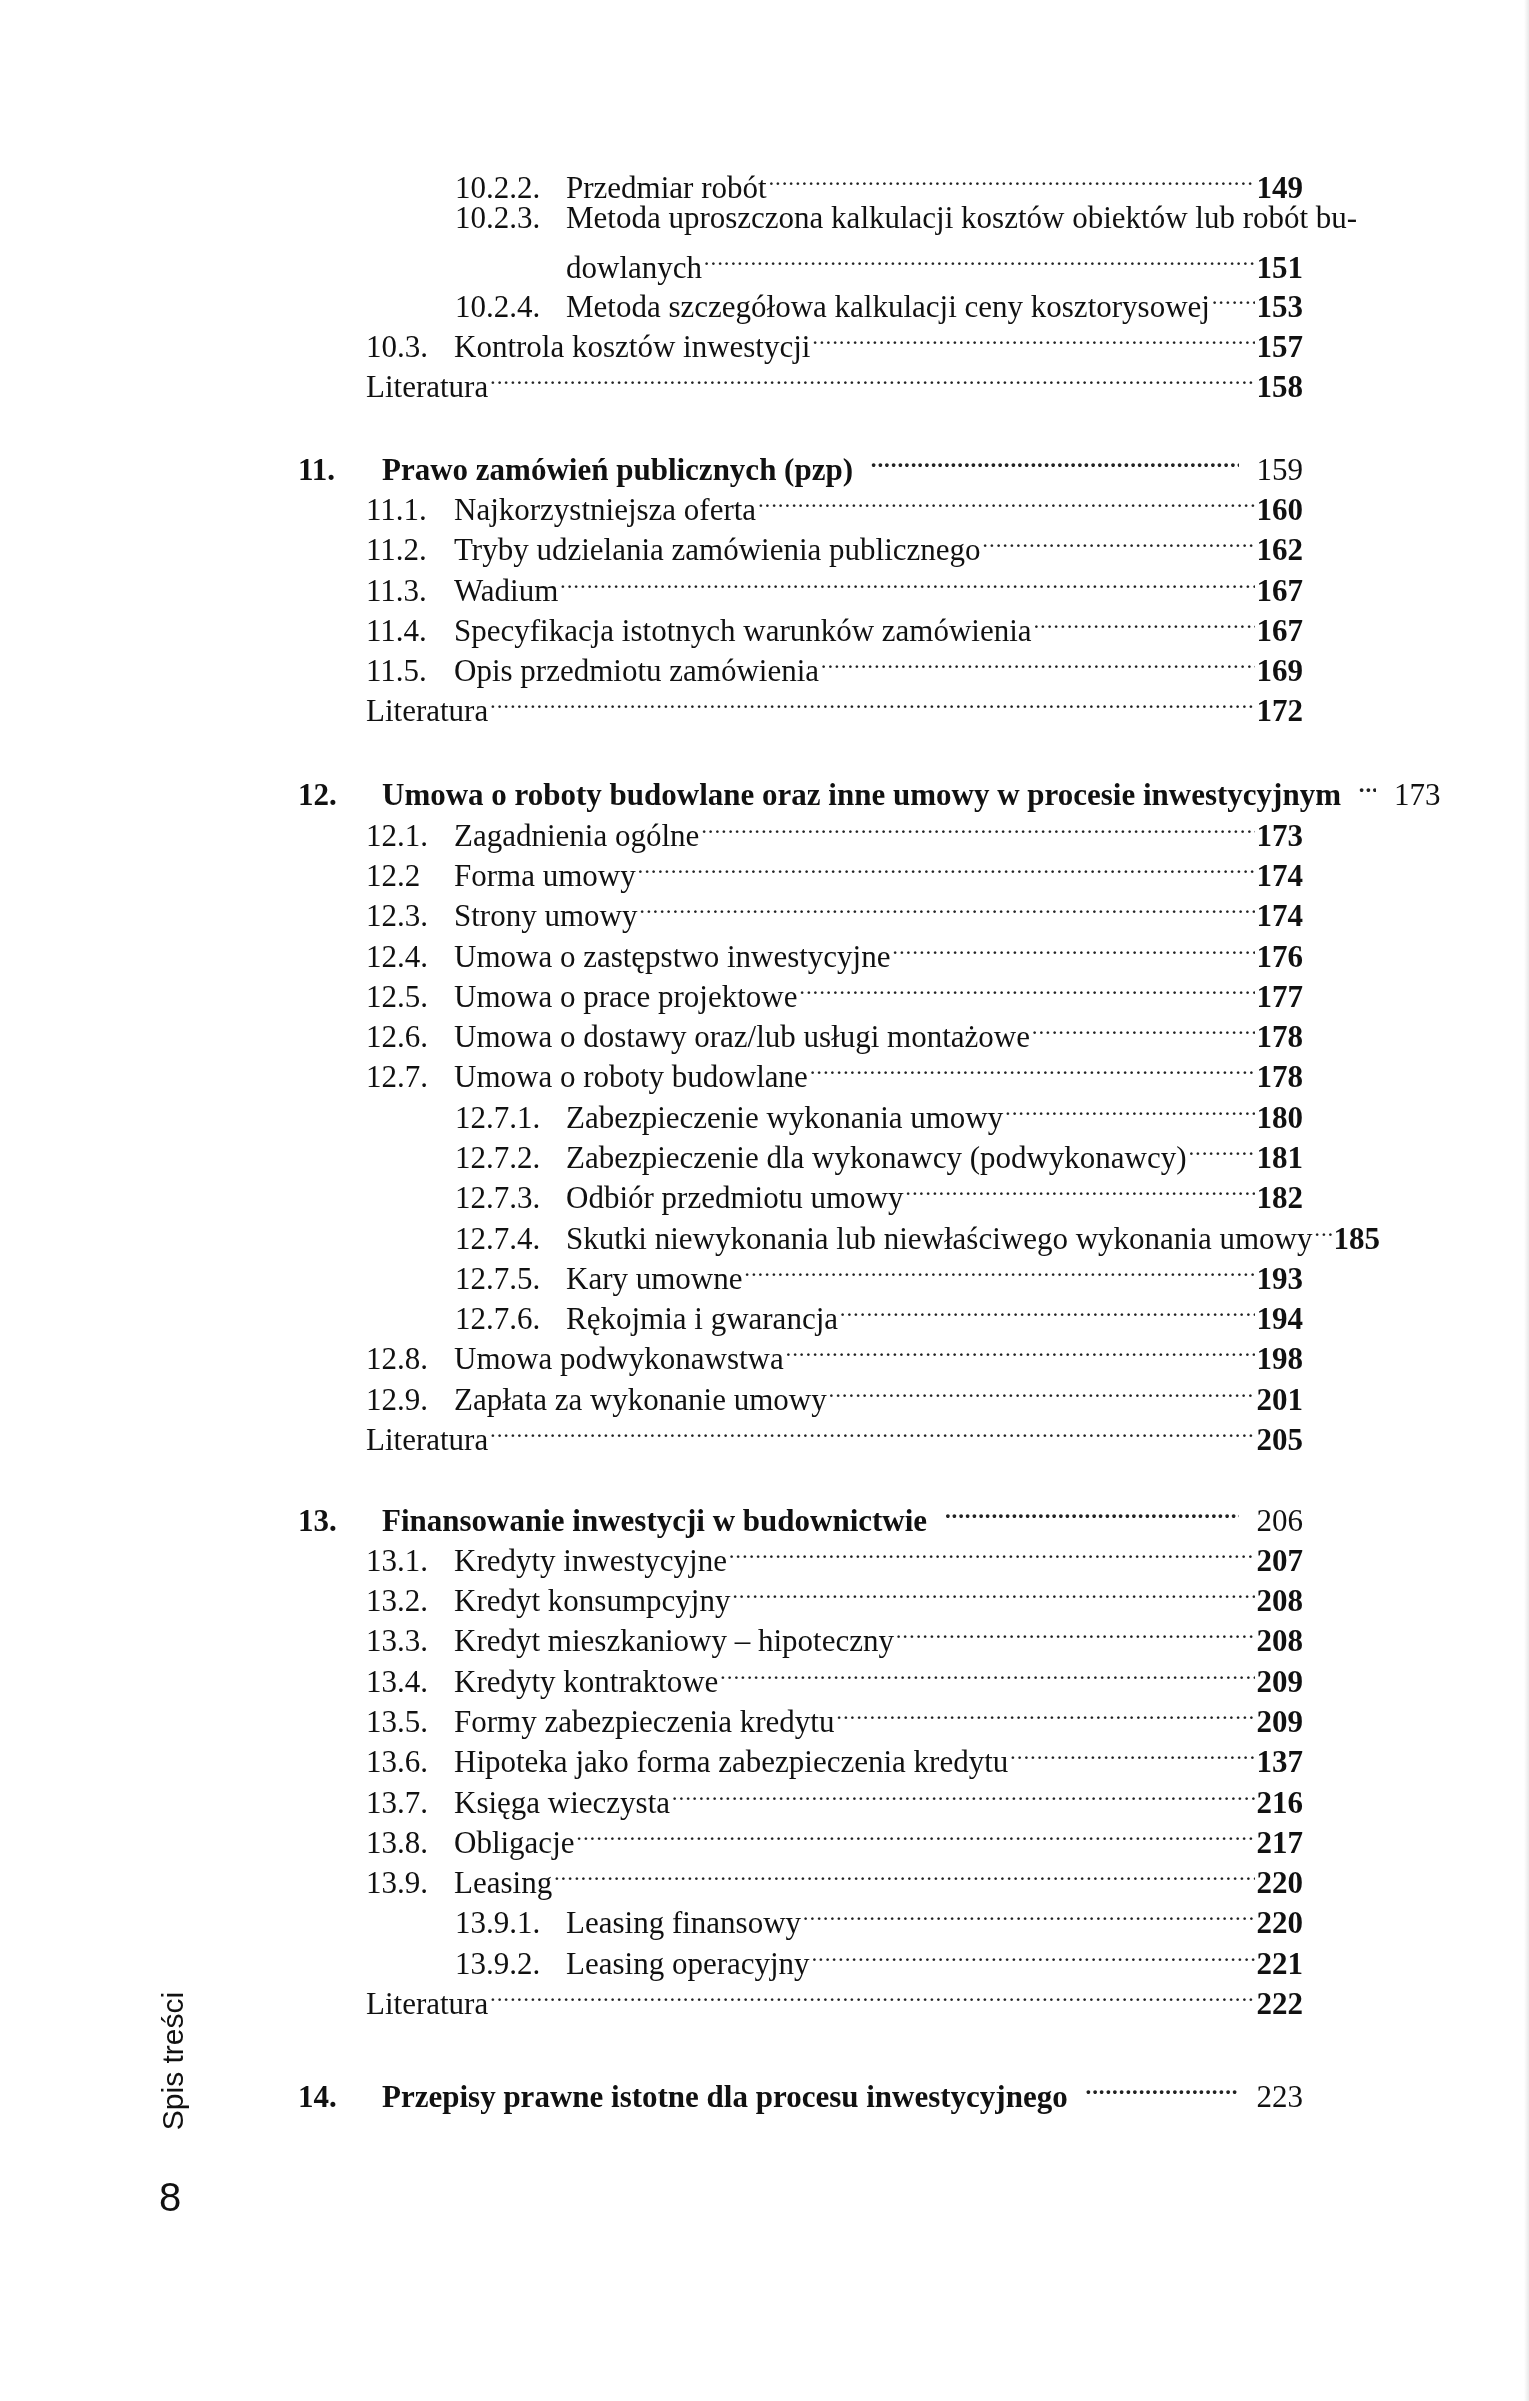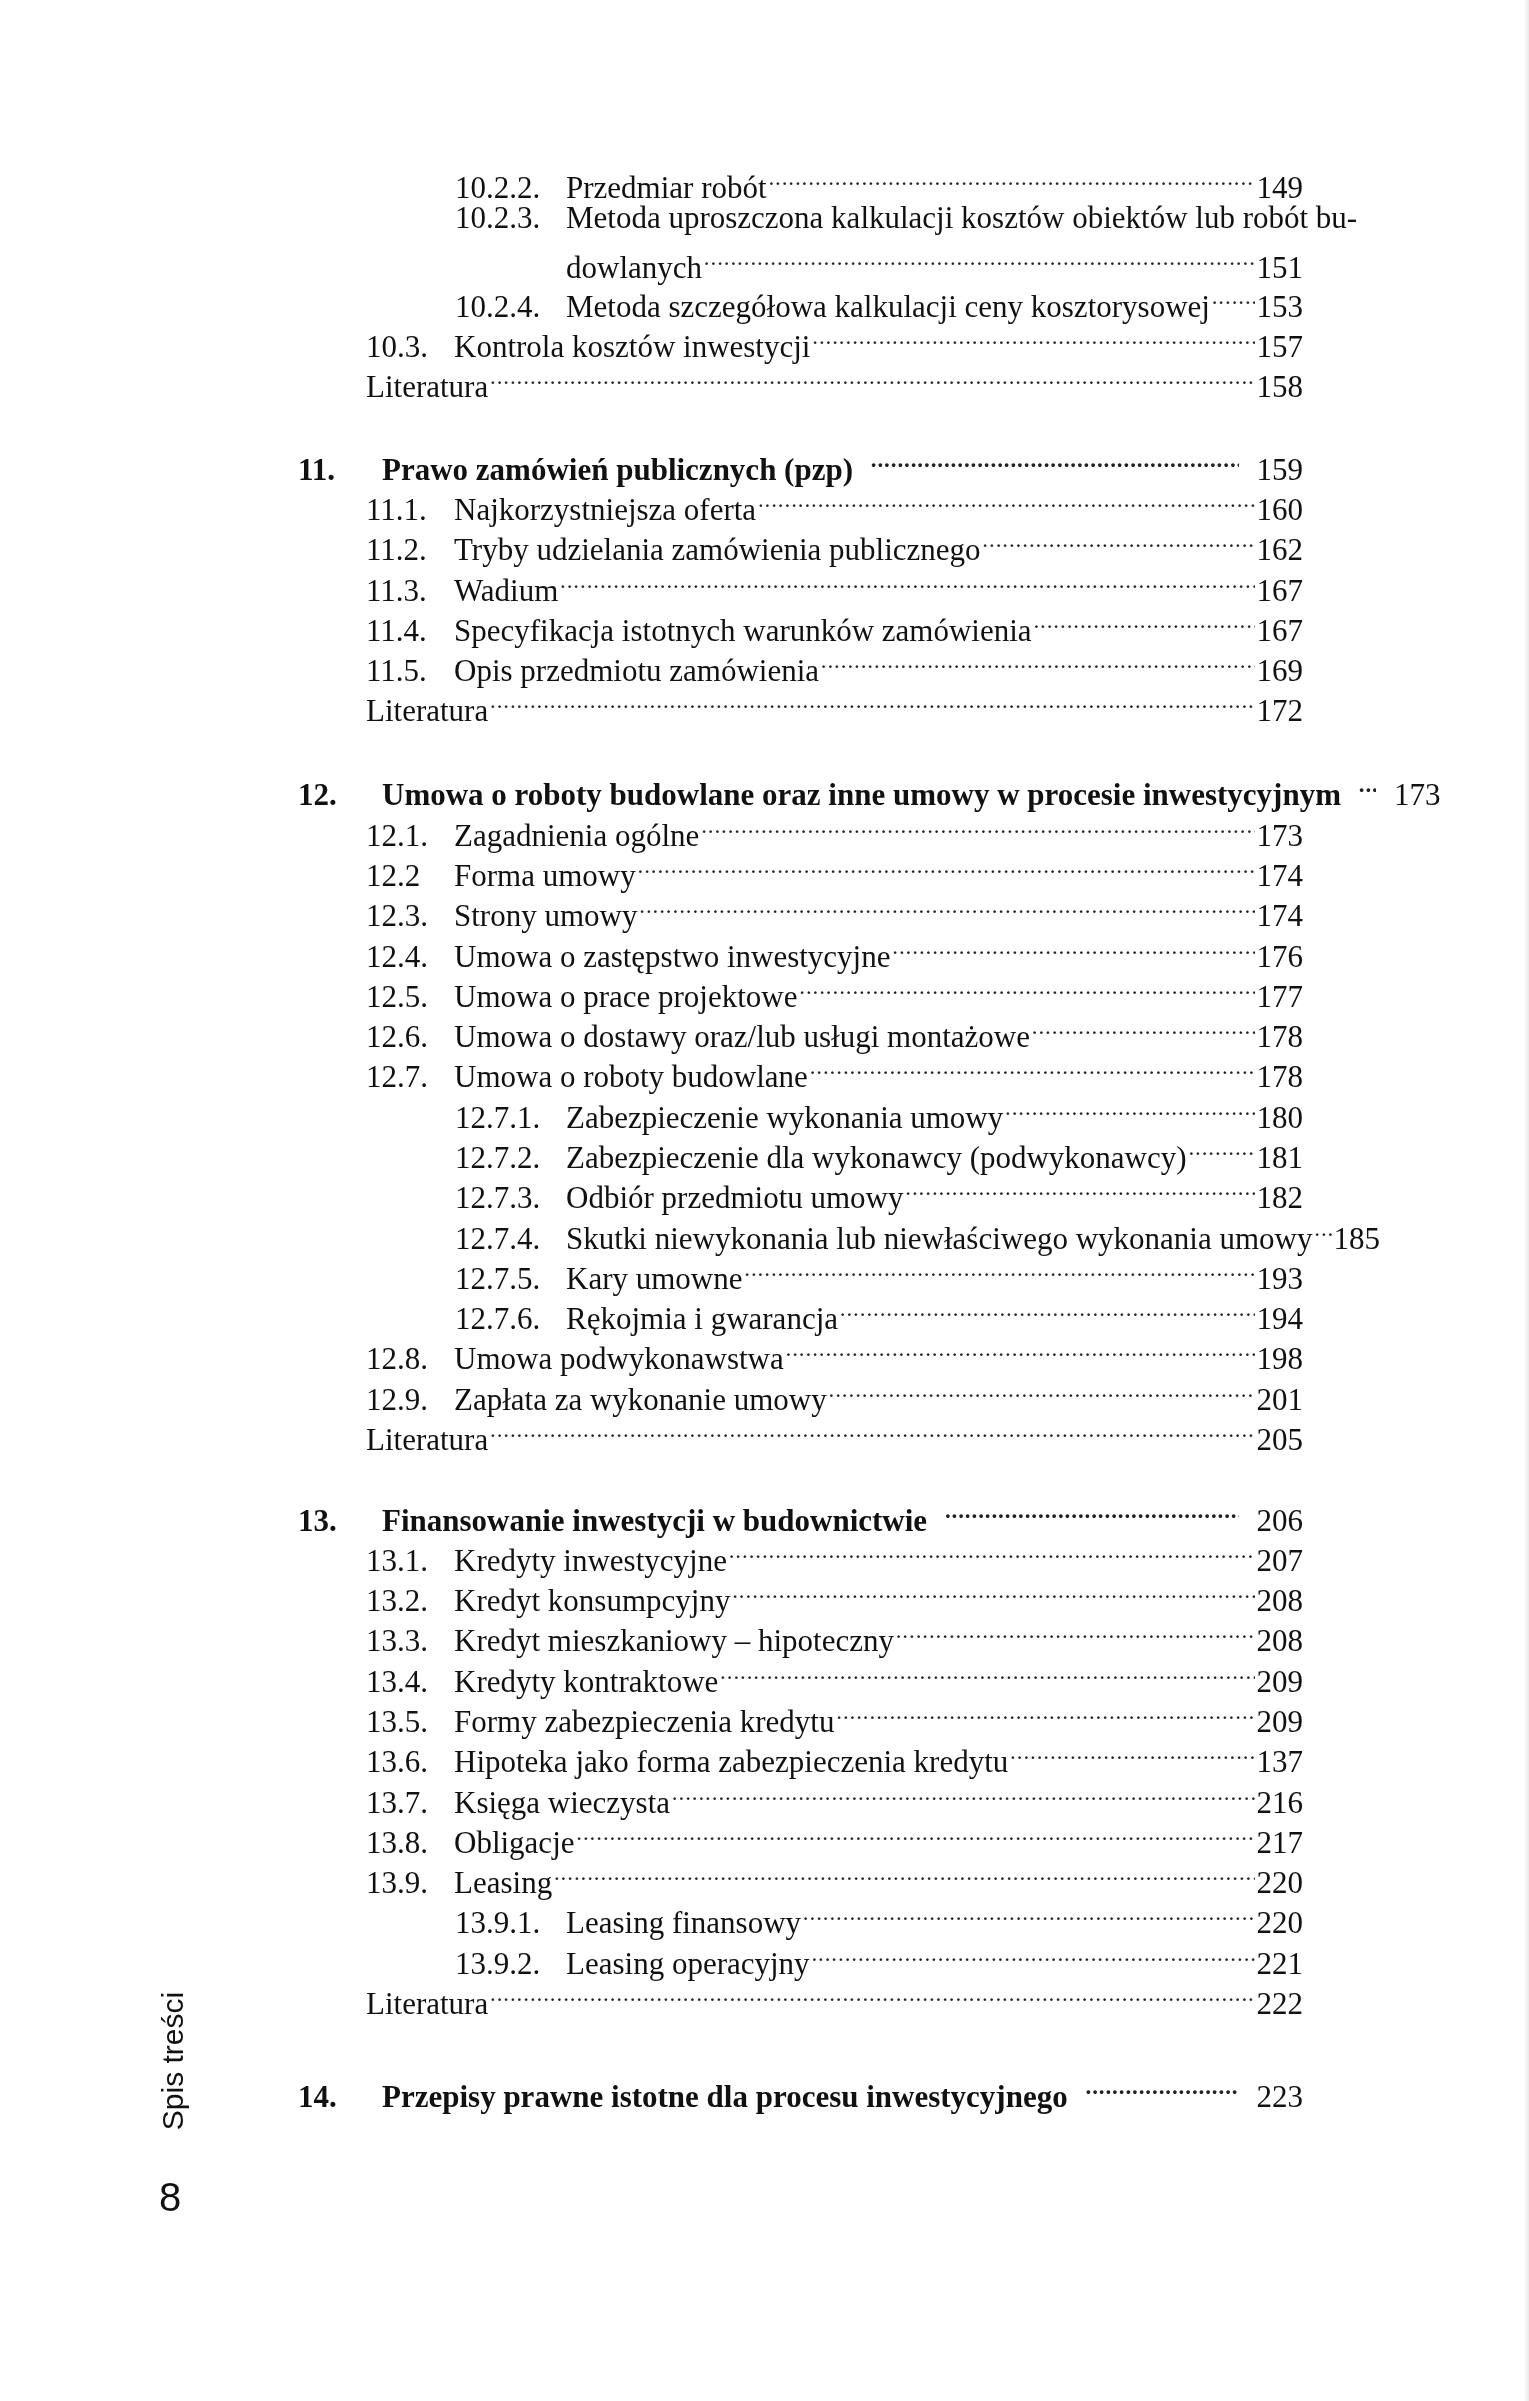--- a/index.html
+++ b/index.html
@@ -61,20 +61,21 @@
       left: 0;
       bottom: 8.8px;
       font-size: 23px;
       letter-spacing: 0.9px;
       line-height: 1;
       color: #222;
     }
     .entry .page {
       flex: 0 0 auto;
       text-align: right;
+      font-weight: bold;
     }
     .entry.chapter {
       font-weight: bold;
       gap: 16px;
     }
     .entry.chapter .page {
       font-weight: normal;
     }
     .entry.cont-line {
       justify-content: flex-start;

